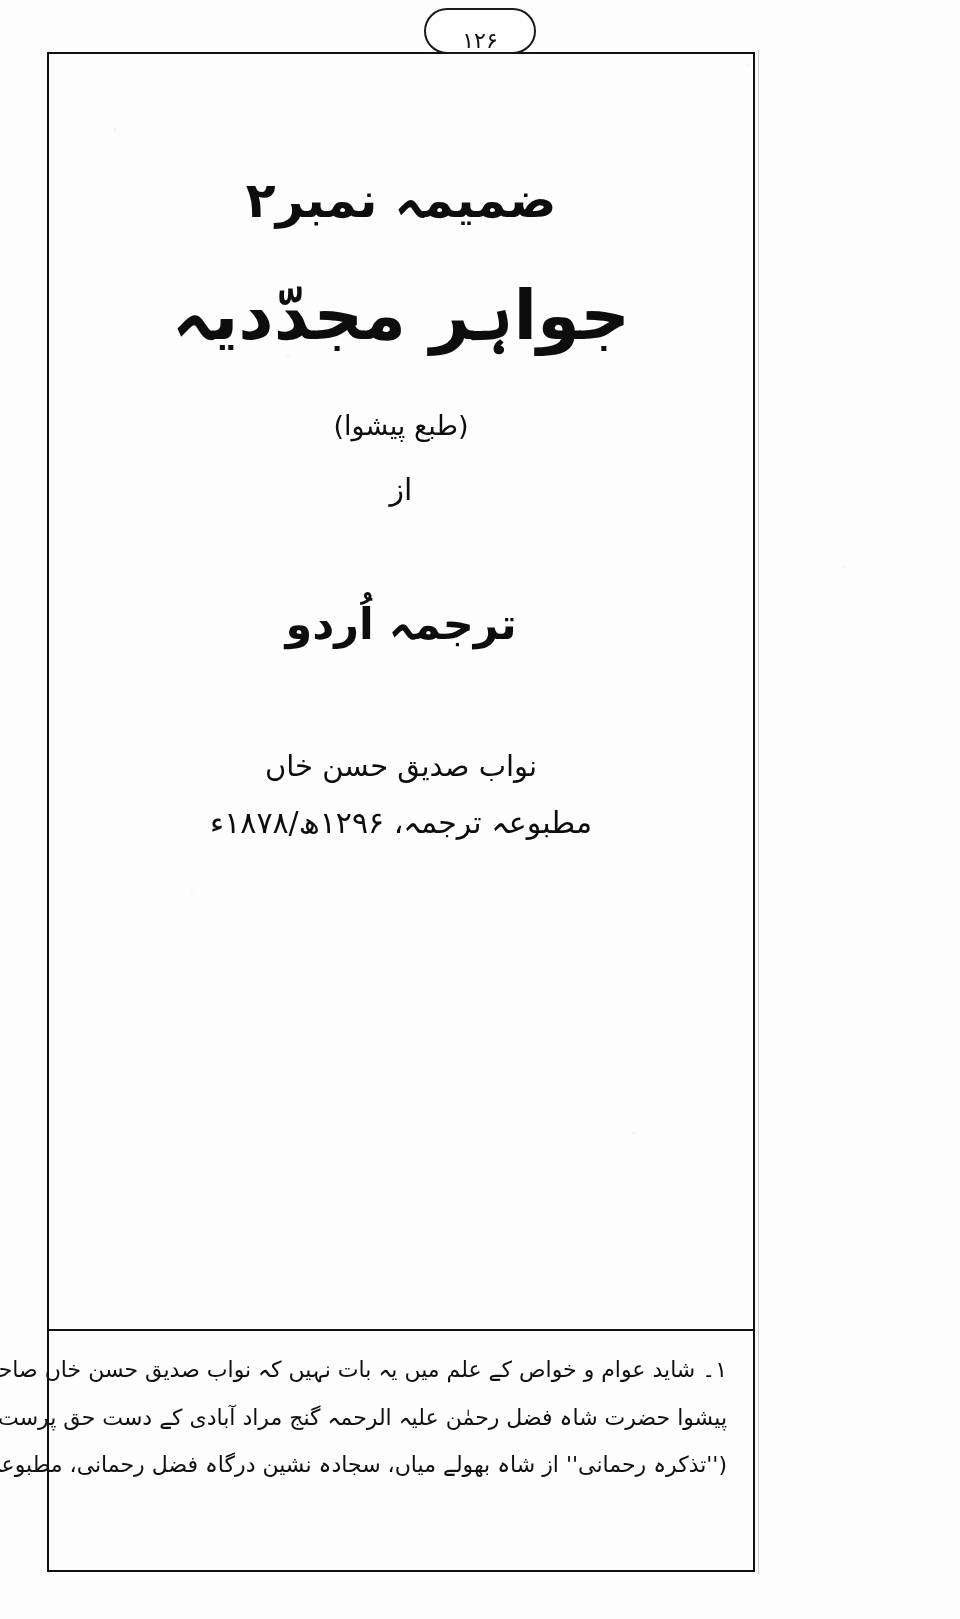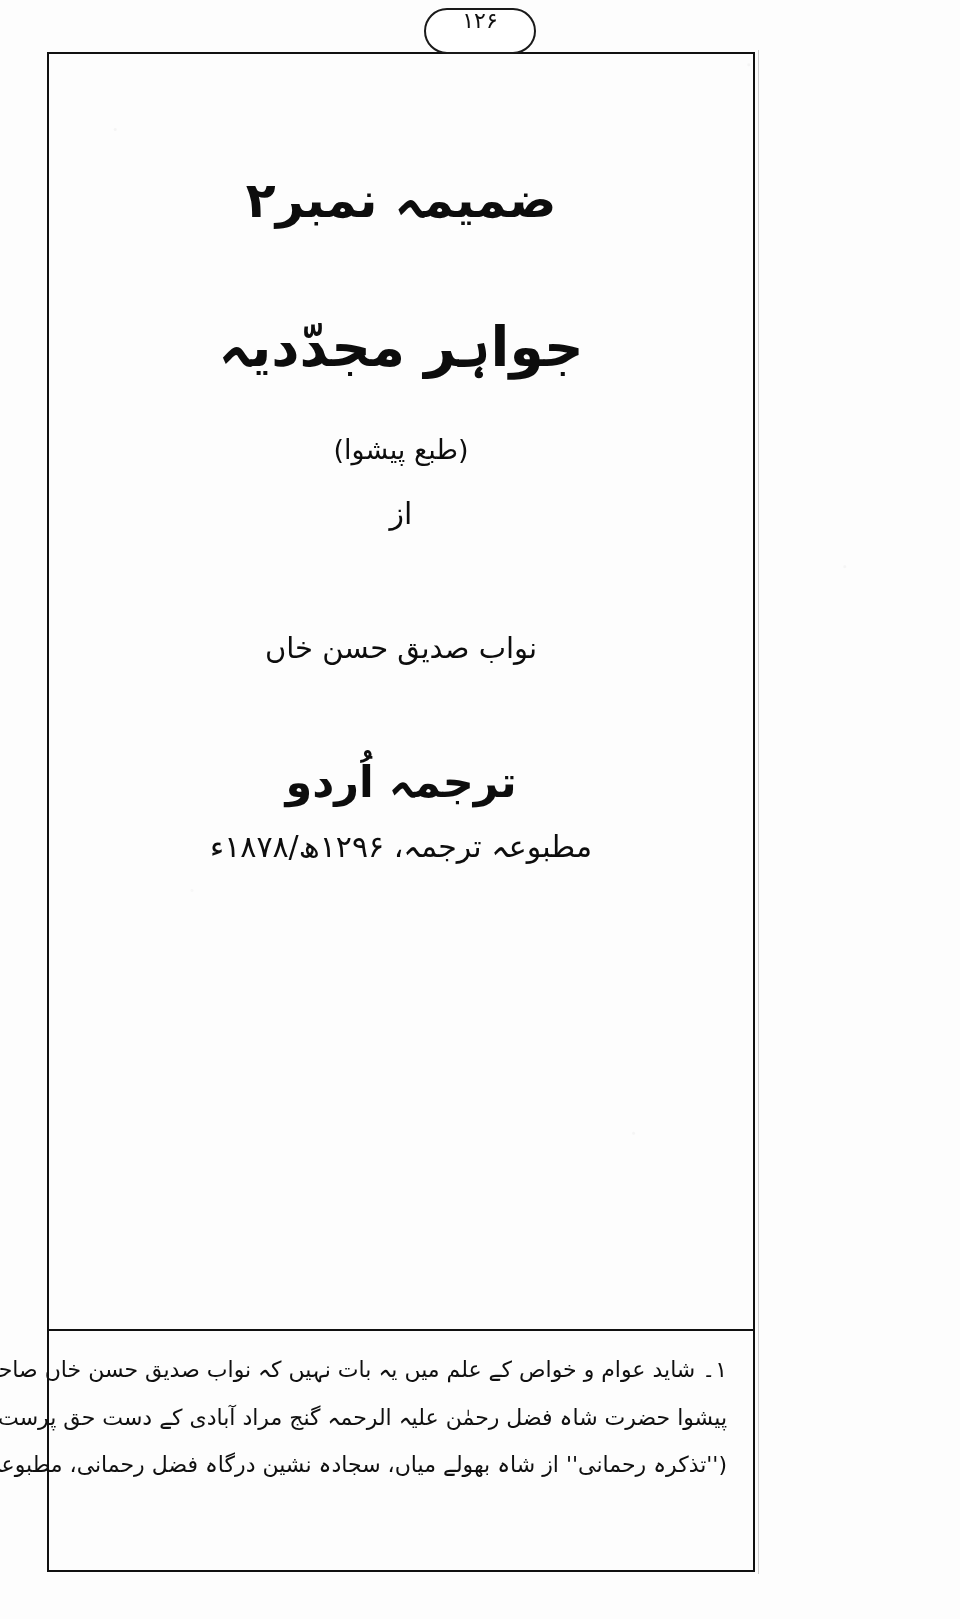--- a/index.html
+++ b/index.html
@@ -35,21 +35,21 @@
   .page-number-capsule {
     position: absolute;
     top: 8px;
     left: 50%;
     transform: translateX(-50%);
     width: 108px;
     height: 42px;
     border: 2px solid #1a1a1a;
     border-radius: 24px;
     display: flex;
-    align-items: flex-start;
+    align-items: flex-end;
     justify-content: center;
     background: #ffffff;
     z-index: 5;
   }
   .page-number-capsule .num {
     font-family: "DejaVu Sans", sans-serif;
     font-size: 22px;
     letter-spacing: 1px;
     color: #111;
     line-height: 1;
@@ -98,22 +98,22 @@
   }
 
   .supplement {
     margin-top: 118px;
     font-size: 49px;
     font-weight: bold;
     letter-spacing: 2px;
   }
 
   .main-title {
-    margin-top: 86px;
-    font-size: 55px;
+    margin-top: 46px;
+    font-size: 69px;
     font-weight: bold;
     letter-spacing: 3px;
   }
 
   .edition {
     margin-top: 55px;
     font-size: 27px;
   }
 
   .by {
@@ -186,22 +186,22 @@
   <span class="num">۱۲۶</span>
 </div>
 
 <div class="page-frame">
 
   <div class="title-block">
     <div class="ln supplement">ضمیمہ نمبر۲</div>
     <div class="ln main-title">جواہر مجدّدیہ</div>
     <div class="ln edition">(طبع پیشوا)</div>
     <div class="ln by">از</div>
+    <div class="ln translation">ترجمہ اُردو</div>
     <div class="ln author">نواب صدیق حسن خاں</div>
-    <div class="ln translation">ترجمہ اُردو</div>
     <div class="ln source-2">مطبوعہ ترجمہ، ۱۲۹۶ھ/۱۸۷۸ء</div>
   </div>
 
   <div class="footnote-divider"></div>
 
   <div class="footnote">
     <div class="fn-line fl-1">۱۔ شاید عوام و خواص کے علم میں یہ بات نہیں کہ نواب صدیق حسن خاں صاحب محدث کبیر، سلسلہ نقشبندیہ مجددیہ کے</div>
     <div class="fn-line fl-2">پیشوا حضرت شاہ فضل رحمٰن علیہ الرحمہ گنج مراد آبادی کے دست حق پرست پر تائب ہو کر اُن سے بیعت ہوئے۔</div>
     <div class="fn-line fl-3">(''تذکرہ رحمانی'' از شاہ بھولے میاں، سجادہ نشین درگاہ فضل رحمانی، مطبوعہ کراچی، ص: ۱۵۲)—ناشر</div>
   </div>

